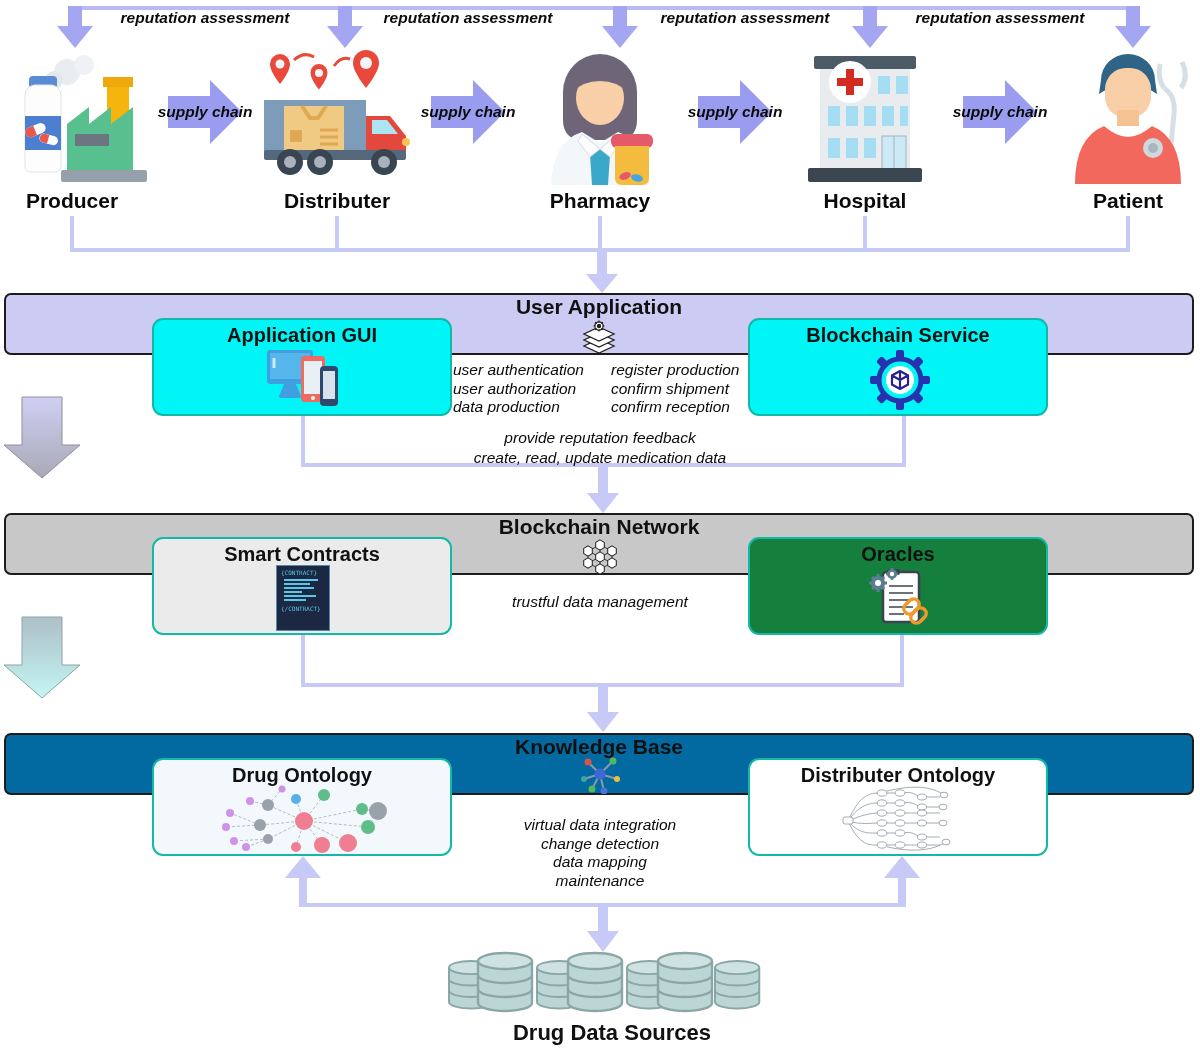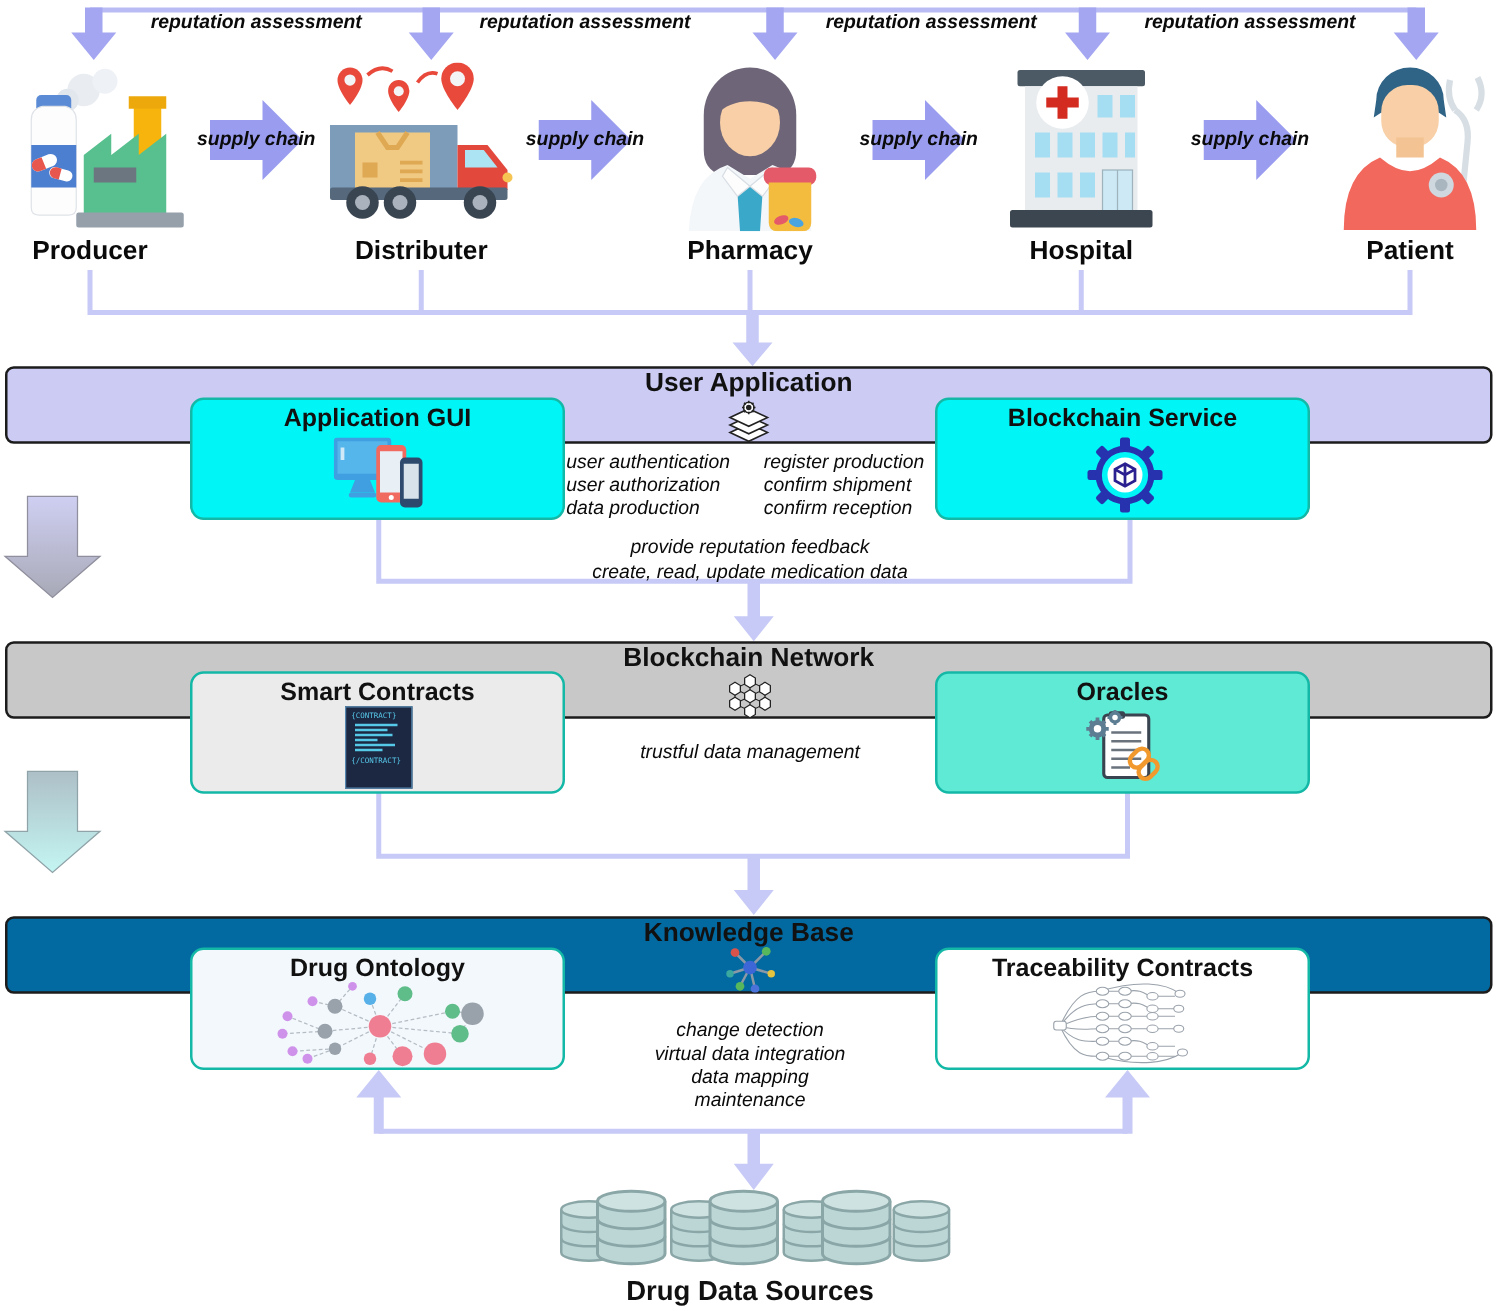--- a/index.html
+++ b/index.html
@@ -15,21 +15,21 @@
   .band-title{font-size:21px;font-weight:bold;padding-top:0;}
   .layer-box{position:absolute;width:300px;height:98px;border:2px solid #14b8a6;border-radius:11px;
              box-sizing:border-box;text-align:center;z-index:3;}
   .box-title{font-size:20px;font-weight:bold;padding-top:4px;}
   .note{position:absolute;z-index:4;font-size:15.5px;font-style:italic;line-height:18.5px;color:#0a0a0a;}
   .note.center{text-align:center;}
   .contract-icon{position:absolute;left:276px;top:565px;width:54px;height:66px;background:#1c2742;
                  border:1px solid #5588b0;z-index:5;box-sizing:border-box;padding:3px 4px;}
   .contract-icon .brace{font-family:"DejaVu Sans Mono",monospace;font-size:6px;color:#56c8e8;line-height:8px;text-align:left;}
   .contract-icon .bar{height:2px;background:#56c8e8;margin:2px 0 0 3px;}
-  .db-label{position:absolute;left:450px;top:1020px;width:300px;text-align:center;
+  .db-label{position:absolute;left:462px;top:1020px;width:300px;text-align:center;
             font-size:22px;font-weight:bold;z-index:3;}
 </style>
 </head>
 <body>
 
 <div class="canvas">
 
   <svg class="wires" width="1200" height="1049" viewBox="0 0 1200 1049">
     <defs>
       <linearGradient id="g1" x1="0" y1="0" x2="0" y2="1">
@@ -277,21 +277,21 @@
     <div class="brace">{CONTRACT}</div>
     <div class="bar" style="width:34px"></div>
     <div class="bar" style="width:26px"></div>
     <div class="bar" style="width:30px"></div>
     <div class="bar" style="width:18px"></div>
     <div class="bar" style="width:32px"></div>
     <div class="bar" style="width:22px"></div>
     <div class="brace" style="margin-top:4px">{/CONTRACT}</div>
   </div>
 
-  <div class="layer-box" style="left:748px;top:537px;background:#5eead4">
+  <div class="layer-box" style="left:748px;top:537px;background:#15803d">
     <div class="box-title">Oracles</div>
   </div>
   <svg class="icon" style="left:867px;top:566px" width="64" height="64" viewBox="0 0 64 64">
     <rect x="16" y="6" width="36" height="50" rx="3" fill="#fff" stroke="#3a4450" stroke-width="2.5"></rect>
     <rect x="20" y="3" width="13" height="6" rx="2" fill="#3a4450"></rect>
     <g stroke="#6a737c" stroke-width="2" fill="none">
       <path d="M22,20 h24 M22,27 h24 M22,34 h24 M22,41 h24 M22,48 h15"></path>
     </g>
     <g fill="#5d7d92">
       <circle cx="11" cy="17" r="7"></circle>
@@ -348,21 +348,21 @@
     <circle cx="108" cy="14" r="6" fill="#5fbd8a"></circle>
       <circle cx="146" cy="28" r="6" fill="#5fbd8a"></circle>
       <circle cx="152" cy="46" r="7" fill="#5fbd8a"></circle>
     <circle cx="88" cy="40" r="9" fill="#f07e92"></circle>
       <circle cx="132" cy="62" r="9" fill="#f07e92"></circle>
     <circle cx="106" cy="64" r="8" fill="#f07e92"></circle>
       <circle cx="80" cy="66" r="5" fill="#f07e92"></circle>
   </svg>
 
   <div class="layer-box" style="left:748px;top:758px;background:#ffffff">
-    <div class="box-title">Traceability Contracts</div>
+    <div class="box-title">Distributer Ontology</div>
   </div>
   <svg class="icon" style="left:840px;top:786px" width="115" height="68" viewBox="0 0 115 68">
     <g fill="none" stroke="#9aa2ab" stroke-width="0.9">
       <path d="M8,35 C20,8 30,7 40,7 M8,35 C20,18 30,17 40,17 M8,35 C22,29 30,27 40,27 M8,35 C22,39 30,37 40,37 M8,35 C20,49 30,47 40,47 M8,35 C20,61 30,59 40,59"></path>
       <path d="M45,7 h12 M45,17 h12 M45,27 h12 M45,37 h12 M45,47 h12 M45,59 h12"></path>
       <path d="M62,7 C72,5 76,9 80,11 M62,17 C72,15 76,19 80,21 M62,27 h16 M62,37 h16 M62,47 C72,45 76,49 80,51 M62,59 h16"></path>
       <path d="M86,11 h14 M86,21 h14 M84,27 h16 M84,37 h16 M86,51 h14 M84,59 h16"></path>
       <path d="M40,7 C70,-2 92,0 104,9 M40,59 C72,68 94,64 106,56"></path>
     </g>
     <g fill="#fff" stroke="#9aa2ab" stroke-width="0.9">
@@ -386,22 +386,22 @@
         <ellipse cx="82" cy="51" rx="4.5" ry="3"></ellipse>
         <ellipse cx="82" cy="59" rx="4.5" ry="3"></ellipse>
       <ellipse cx="104" cy="9" rx="4" ry="2.8"></ellipse>
         <ellipse cx="103" cy="21" rx="4" ry="2.8"></ellipse>
         <ellipse cx="103" cy="37" rx="4" ry="2.8"></ellipse>
         <ellipse cx="106" cy="56" rx="4" ry="2.8"></ellipse>
     </g>
   </svg>
 
   <div class="note center" style="left:400px;top:816px;width:400px">
+    <div>virtual data integration</div>
     <div>change detection</div>
-    <div>virtual data integration</div>
     <div>data mapping</div>
     <div>maintenance</div>
   </div>
 
   <svg class="icon" style="left:435px;top:951px" width="330" height="66" viewBox="0 0 330 66">
     <defs>
       <g id="cyl">
         <path d="M0,8 v42 a27,8 0 0 0 54,0 v-42" fill="#bcd6d6" stroke="#8aa6a6" stroke-width="2.4"></path>
         <path d="M0,22 a27,8 0 0 0 54,0 M0,36 a27,8 0 0 0 54,0" fill="none" stroke="#8aa6a6" stroke-width="2.4"></path>
         <ellipse cx="27" cy="8" rx="27" ry="8" fill="#cfe2e2" stroke="#8aa6a6" stroke-width="2.4"></ellipse>

